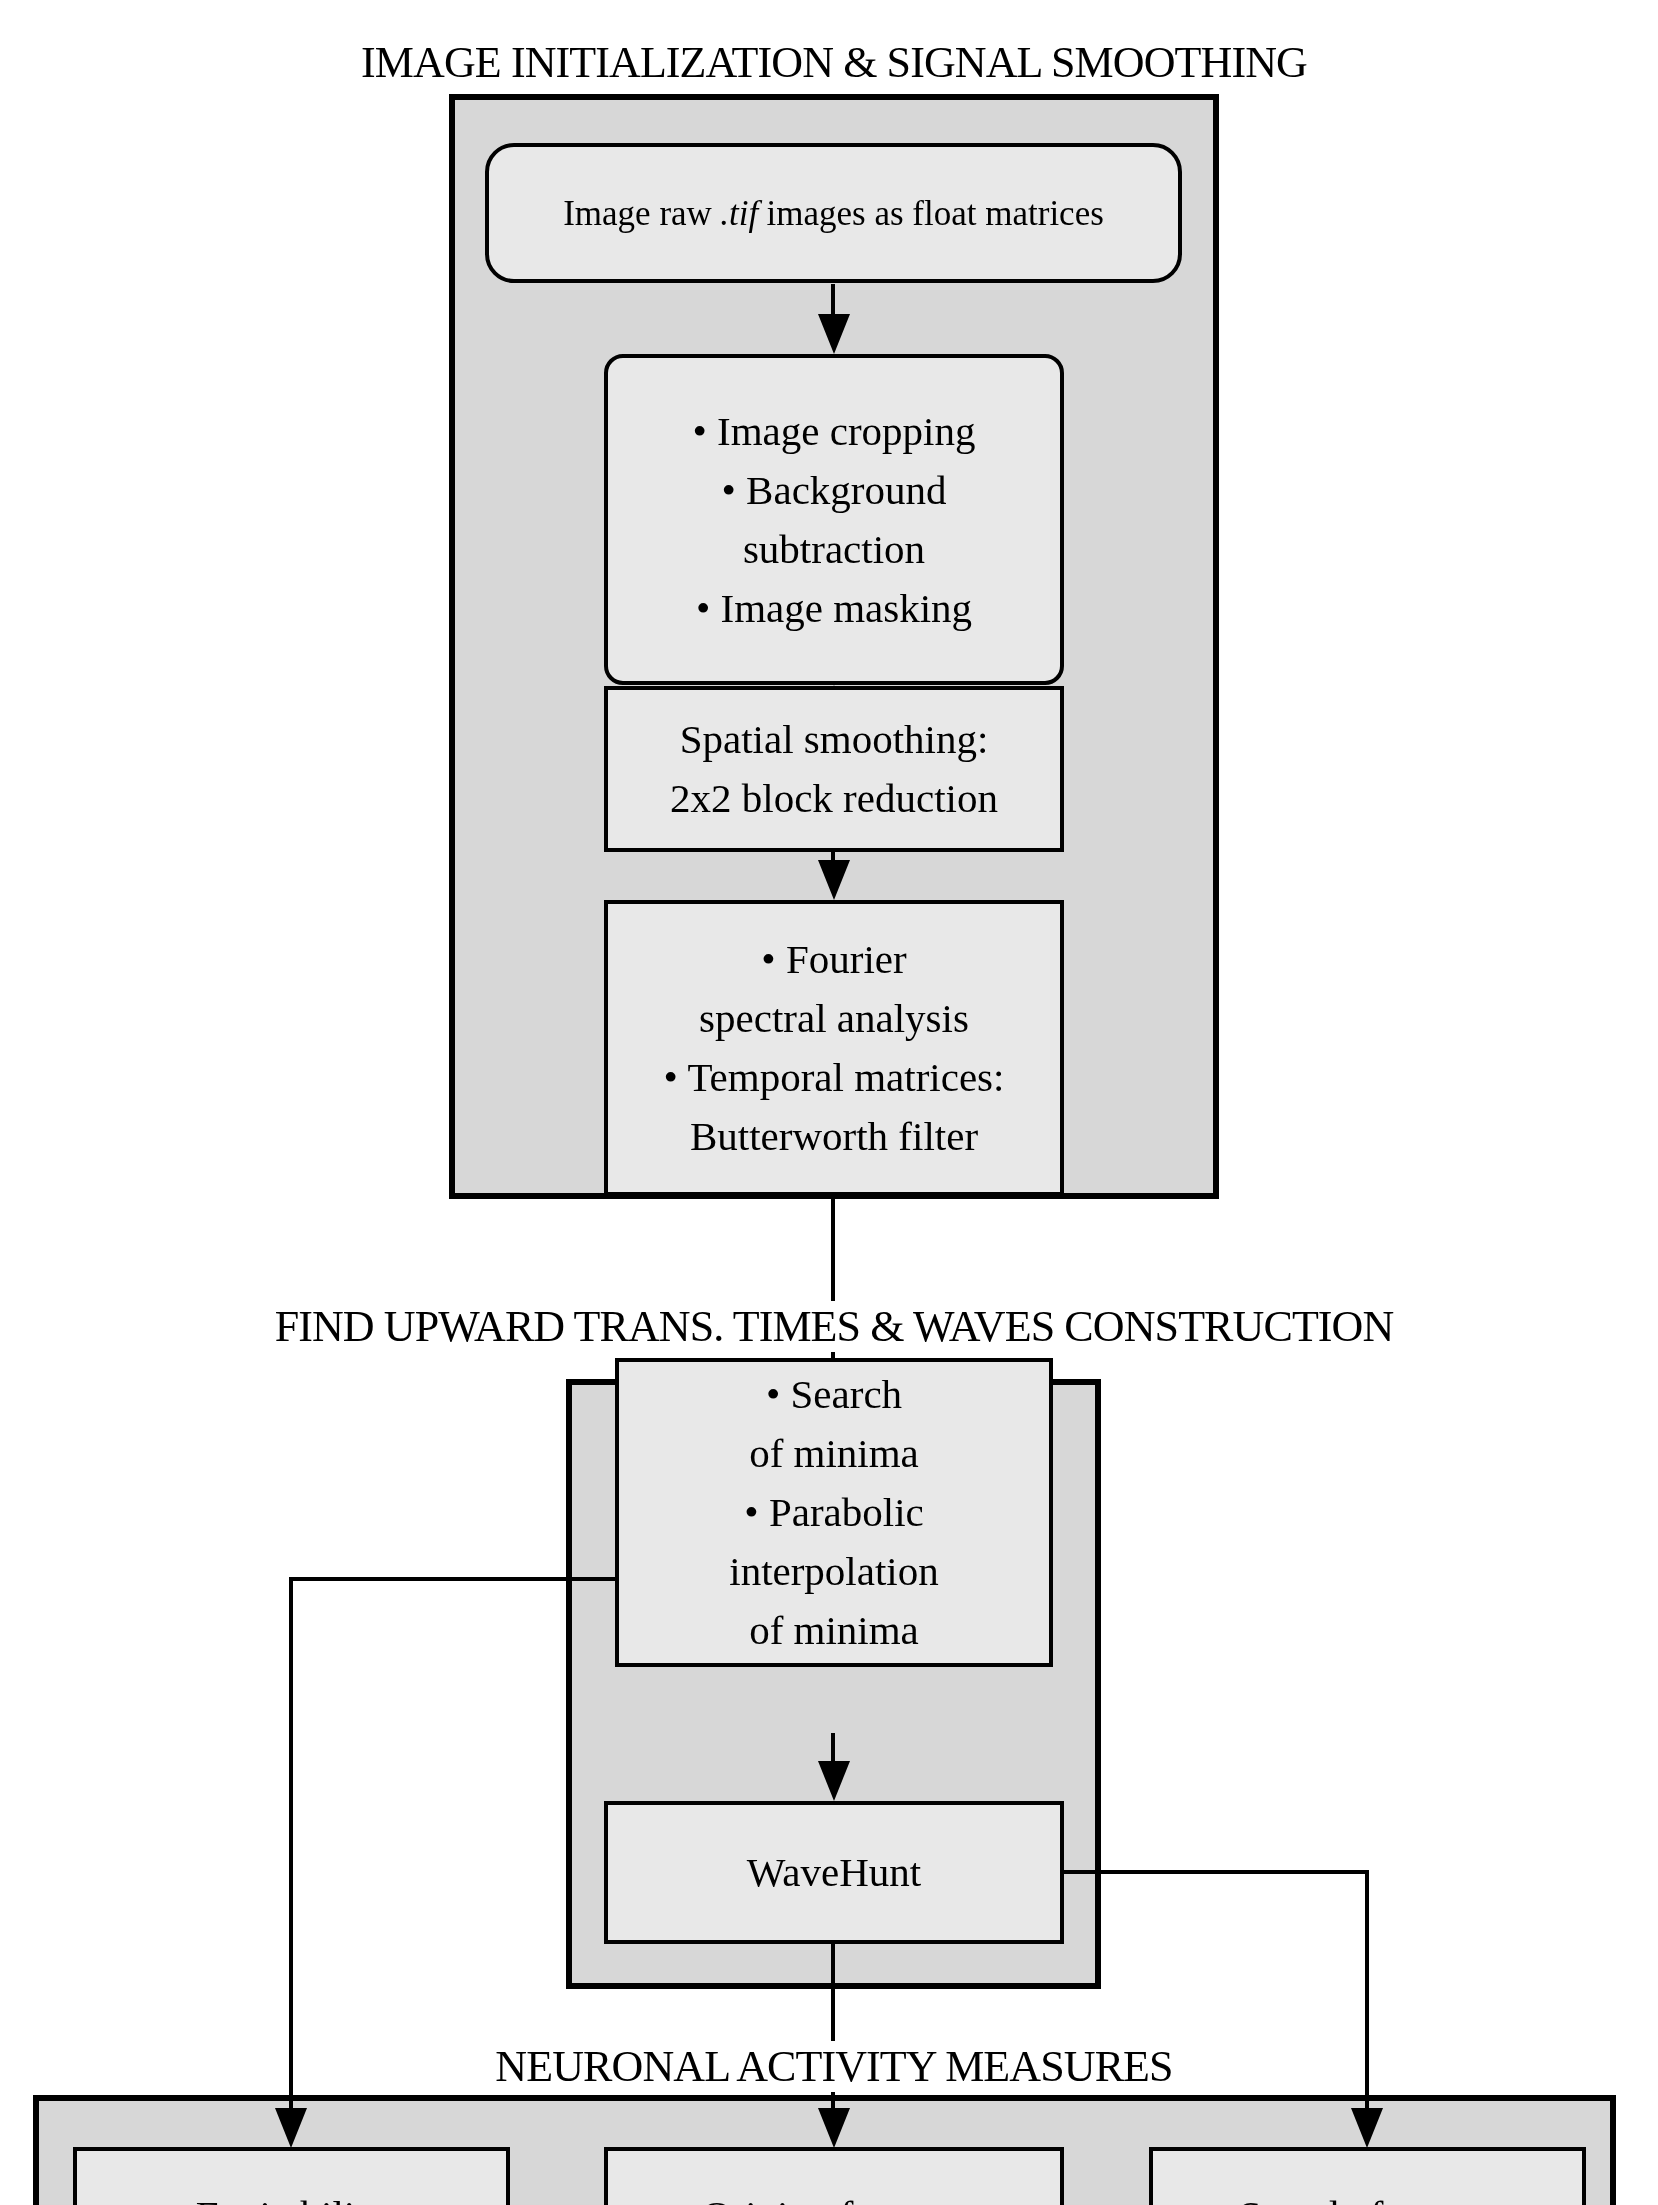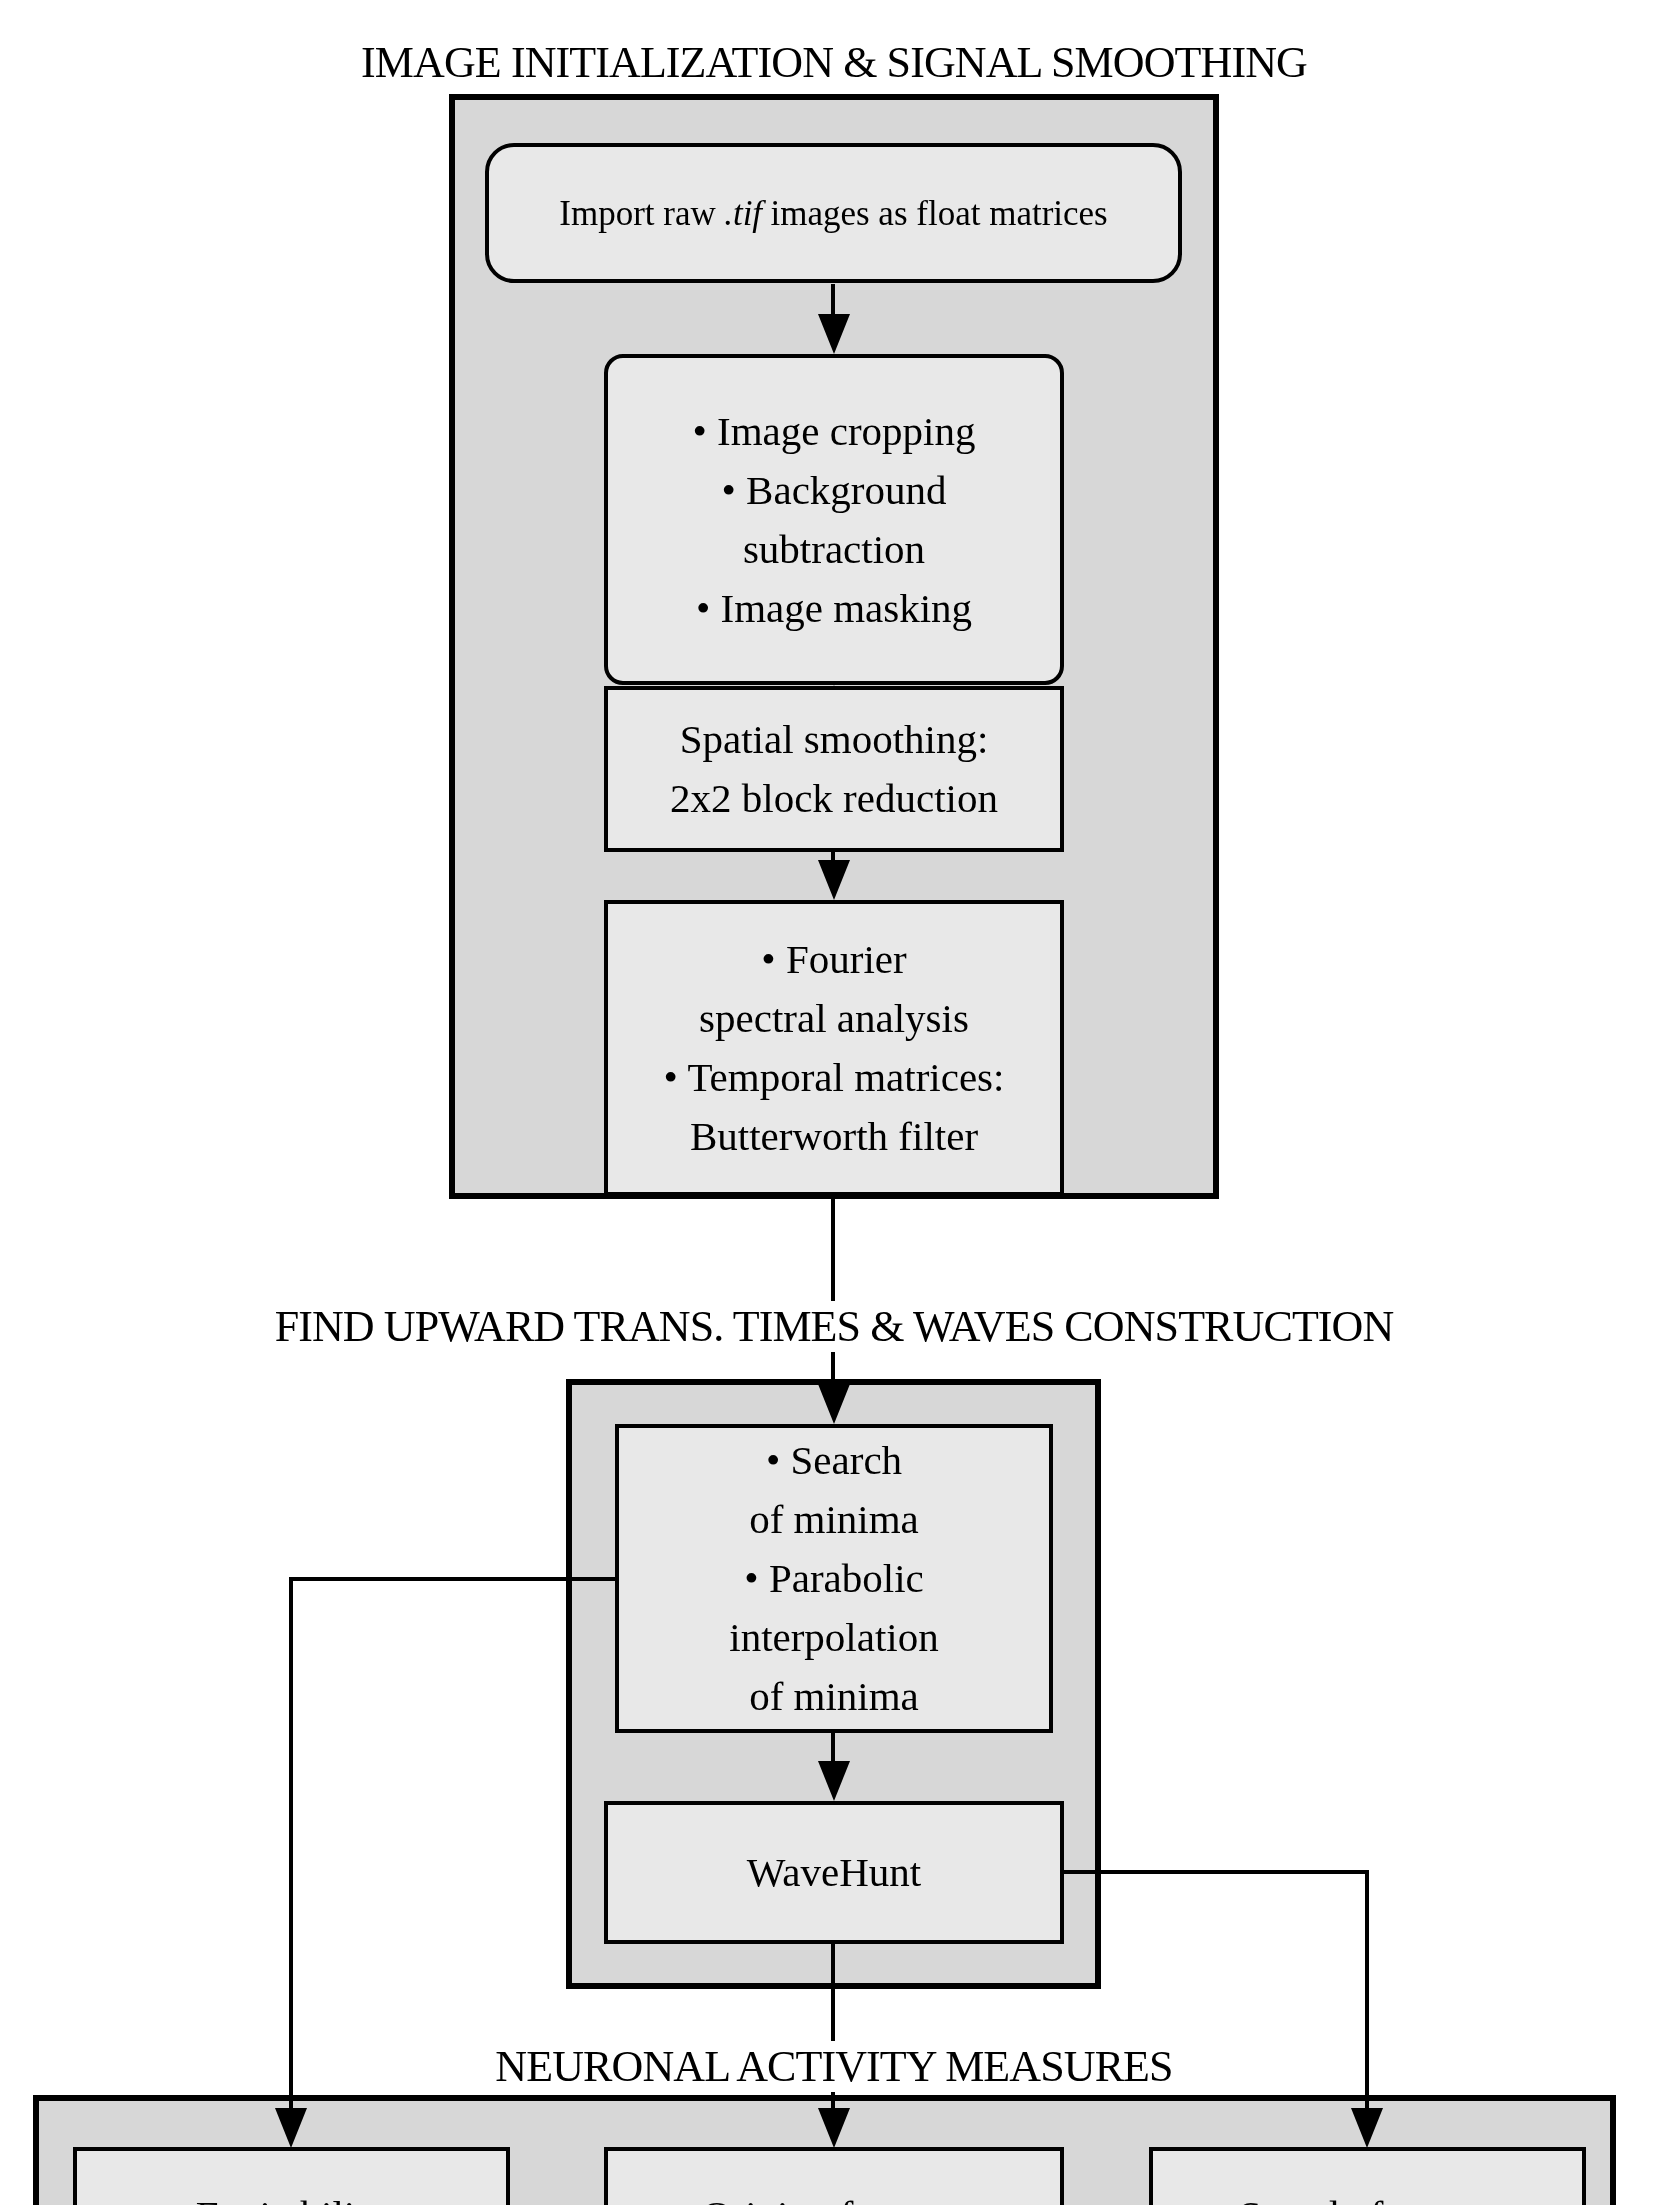--- a/index.html
+++ b/index.html
@@ -89,21 +89,21 @@
   <div class="arrowhead" style="left:818px; top:314px;"></div>
   <div class="arrowhead" style="left:818px; top:646px;"></div>
   <div class="arrowhead" style="left:818px; top:860px;"></div>
   <div class="arrowhead" style="left:818px; top:1384px;"></div>
   <div class="arrowhead" style="left:818px; top:1761px;"></div>
   <div class="arrowhead" style="left:818px; top:2108px;"></div>
   <div class="arrowhead" style="left:275px;  top:2108px;"></div>
   <div class="arrowhead" style="left:1351px; top:2108px;"></div>
 
   <div class="node rounded" style="left:485px; top:143px; width:697px; height:140px;">
-    <div class="nl"><span>Import raw</span><span class="it">.tif</span><span>images as float matrices</span></div>
+    <div class="nl"><span>Image raw</span><span class="it">.tif</span><span>images as float matrices</span></div>
   </div>
 
   <div class="node" style="left:604px; top:354px; width:460px; height:331px;border-radius:19px;">
     <div class="nl">• Image cropping</div>
     <div class="nl">• Background</div>
     <div class="nl">subtraction</div>
     <div class="nl">• Image masking</div>
   </div>
 
   <div class="node" style="left:604px; top:686px; width:460px; height:166px;">
@@ -111,21 +111,21 @@
     <div class="nl">2x2 block reduction</div>
   </div>
 
   <div class="node" style="left:604px; top:900px; width:460px; height:296px;">
     <div class="nl">• Fourier</div>
     <div class="nl">spectral analysis</div>
     <div class="nl">• Temporal matrices:</div>
     <div class="nl">Butterworth filter</div>
   </div>
 
-  <div class="node" style="left:615px; top:1424px; width:438px; height:309px;">
+  <div class="node" style="left:615px; top:1358px; width:438px; height:309px;">
     <div class="nl">• Search</div>
     <div class="nl">of minima</div>
     <div class="nl">• Parabolic</div>
     <div class="nl">interpolation</div>
     <div class="nl">of minima</div>
   </div>
 
   <div class="node" style="left:604px; top:1801px; width:460px; height:143px;">
     <div class="nl">WaveHunt</div>
   </div>

